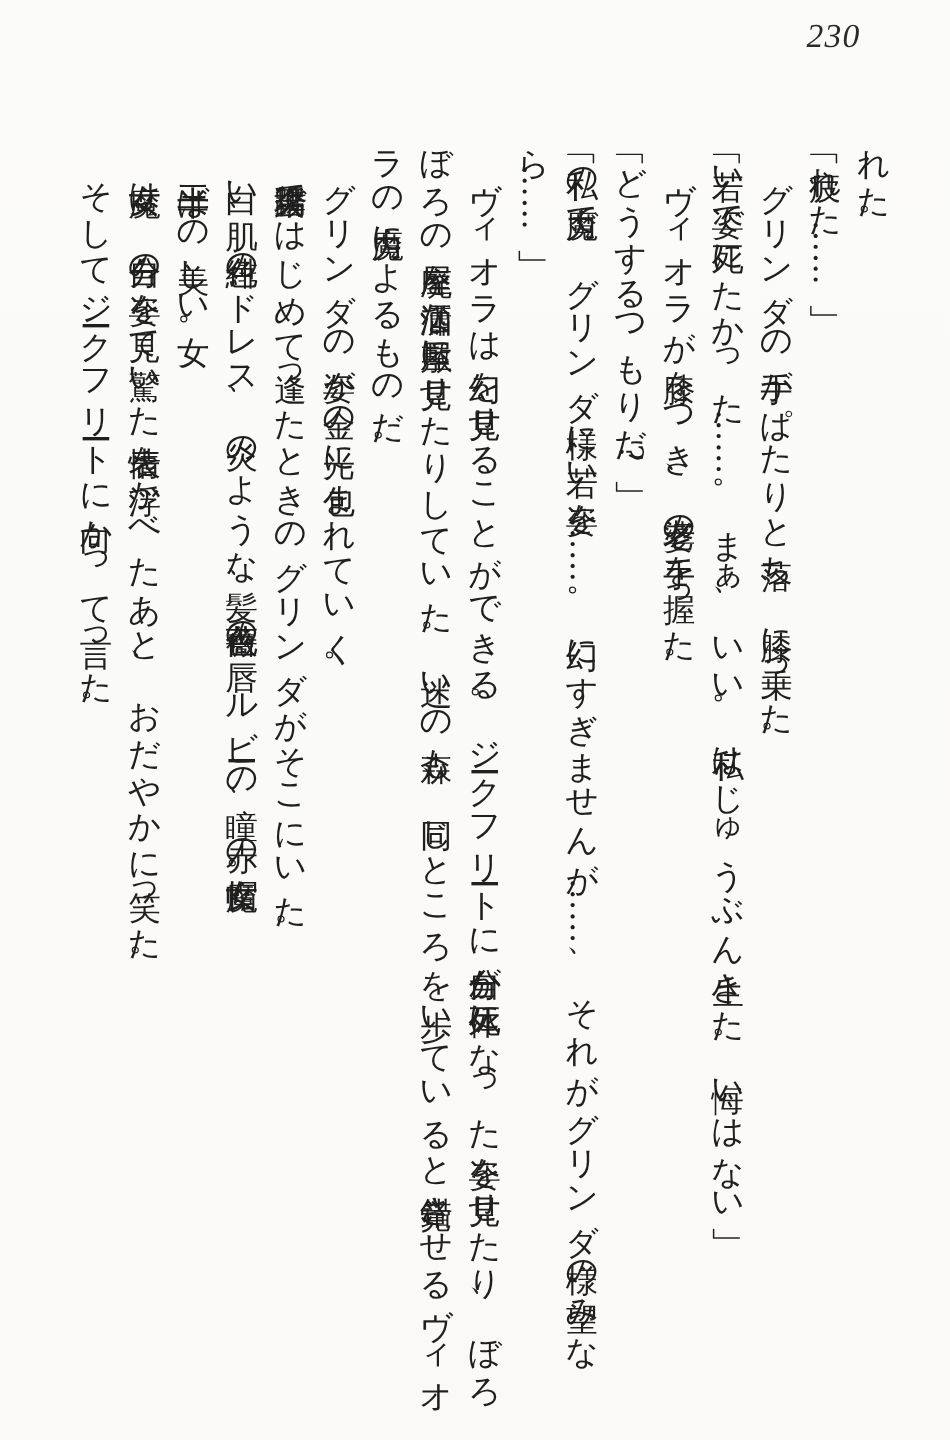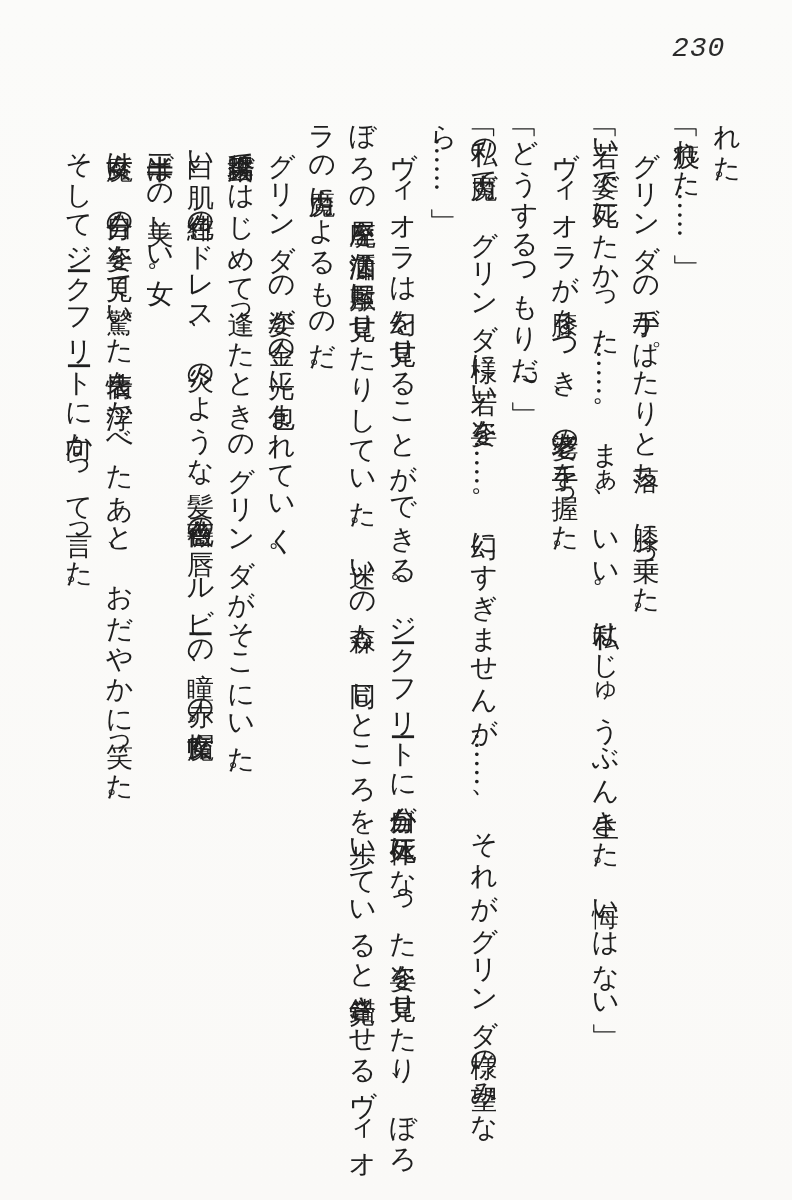--- a/index.html
+++ b/index.html
@@ -13,23 +13,23 @@
     position: relative;
     overflow: hidden;
   }
   .page {
     position: absolute;
     inset: 0;
     background: linear-gradient(180deg, #fbfbf9 0%, #faf9f7 100%);
   }
   .page-number {
     position: absolute;
-    top: 33px;
+    top: 15px;
     left: 672px;
-    font-family: Liberation Mono, monospace;
+    font-family: Liberation Serif, serif;
     font-style: italic;
     font-size: 28px;
     letter-spacing: 1px;
     color: #2b2b2b;
   }
   .text-block {
     position: absolute;
     top: 106px;
     right: 45px;
     height: 1063px;

